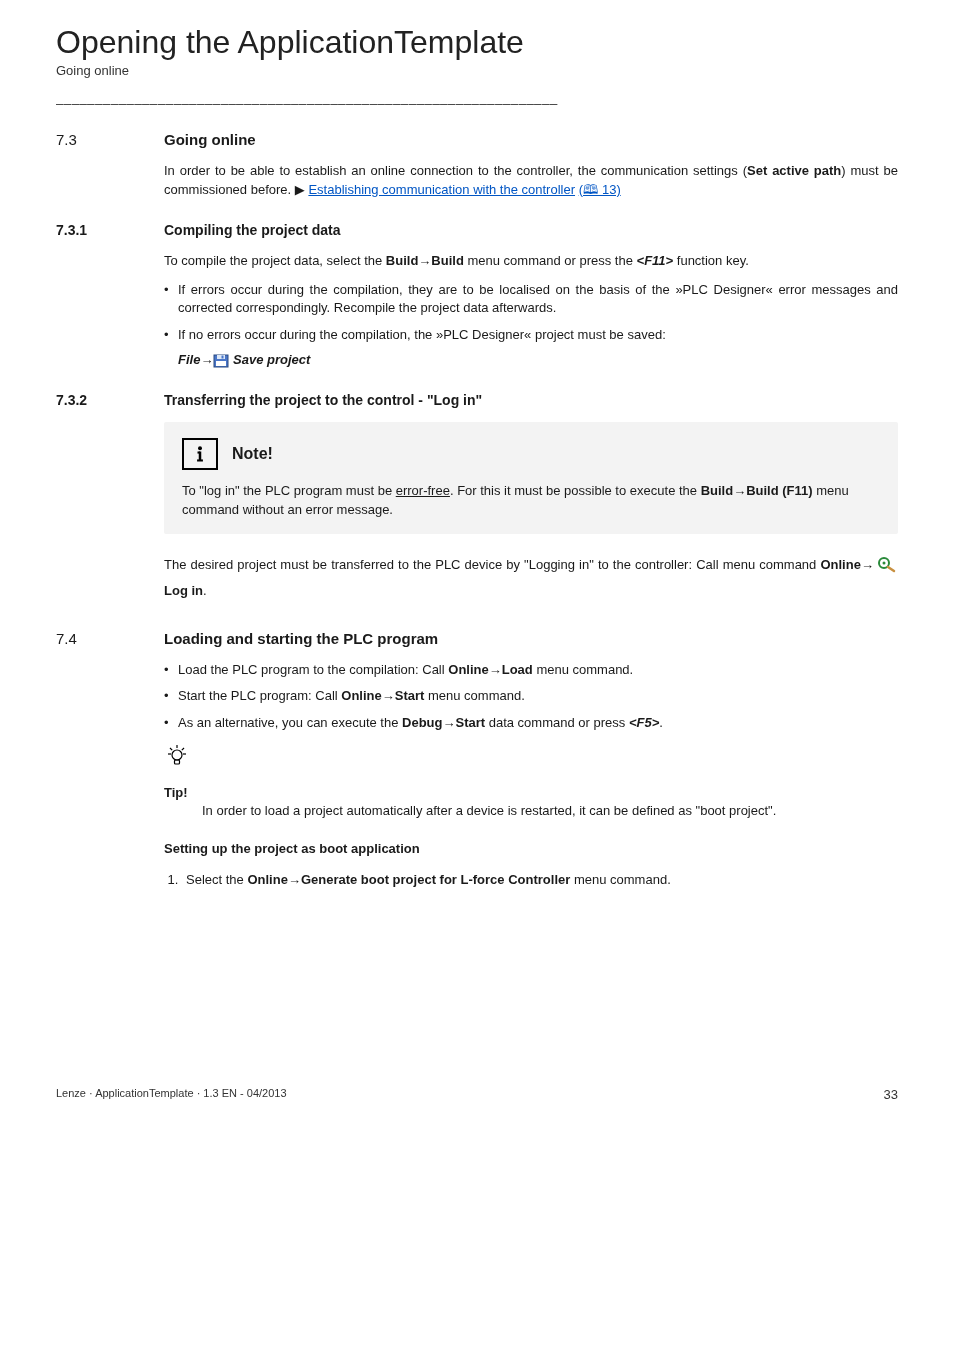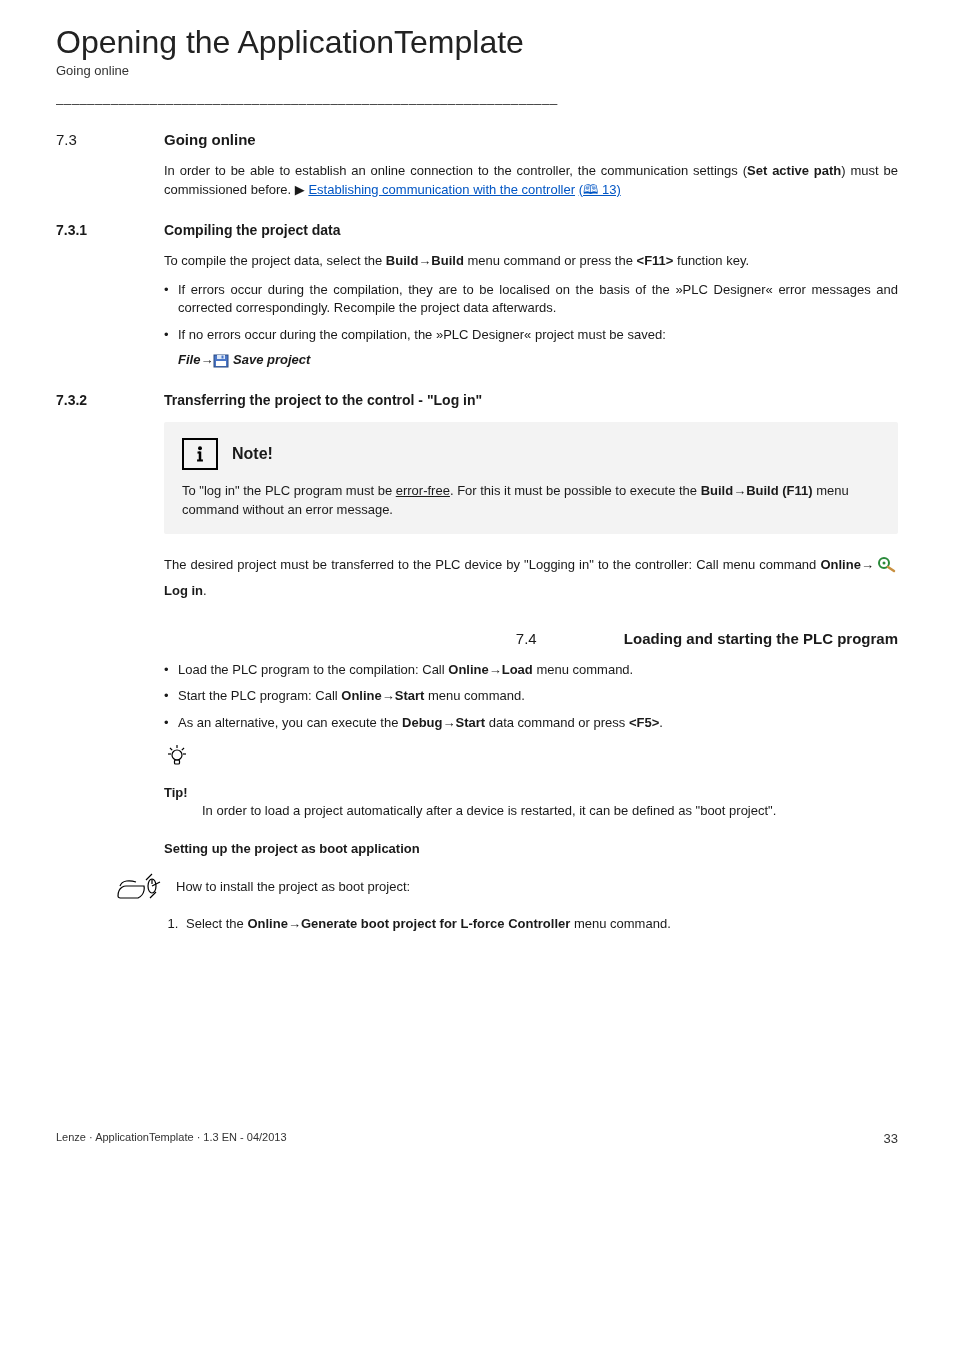--- a/index.html
+++ b/index.html
@@ -89,20 +89,21 @@
     content: "•";
     position: absolute;
     left: 0;
     top: 0;
   }
   .menu-path {
     font-weight: 700;
   }
   .key {
     font-weight: 700;
+    font-style: italic;
   }
   .note-box {
     background: #f3f3f3;
     border-radius: 2px;
     padding: 16px 18px 14px 18px;
     margin: 8px 0 18px 0;
   }
   .note-head {
     display: flex;
     align-items: center;
@@ -252,21 +253,21 @@
         <svg width="20" height="16" viewBox="0 0 20 16">
           <circle cx="6" cy="6" r="5" fill="none" stroke="#2a8a3a" stroke-width="2"></circle>
           <circle cx="6" cy="6" r="1.5" fill="#2a8a3a"></circle>
           <path d="M10 10 L16 14" stroke="#c89040" stroke-width="2.5" stroke-linecap="round"></path>
         </svg>
       </span>
       <span class="menu-path"> Log in</span><span>.</span>
     </p>
   </div>
 
-  <div class="section-row" style="margin-top:26px;justify-content:flex-end;">
+  <div class="section-row" style="margin-top:26px;">
     <div class="sec-num">7.4</div>
     <div class="sec-title">Loading and starting the PLC program</div>
   </div>
   <div class="indent-block">
     <ul class="bullet-list">
       <li>
         <span>Load the PLC program to the compilation: Call </span><span class="menu-path">Online→Load</span><span> menu command.</span>
       </li>
       <li>
         <span>Start the PLC program: Call </span><span class="menu-path">Online→Start</span><span> menu command.</span>
@@ -290,36 +291,20 @@
           </g>
         </svg>
       </span>
       <span class="tip-title">Tip!</span>
     </div>
     <div class="tip-body">In order to load a project automatically after a device is restarted, it can be defined as "boot project".</div>
 
     <div class="sub-heading">Setting up the project as boot application</div>
   </div>
 
-  <div class="indent-block" style="margin-left:60px;">
-    <div class="howto-row">
-      <span class="howto-icon">
-        <svg width="46" height="30" viewBox="0 0 46 30">
-          <g stroke="#000" stroke-width="1.2" fill="none">
-            <path d="M2 24 C2 14 10 14 10 14 L28 14 C28 14 30 22 22 26 L6 26 C4 26 2 26 2 24 Z"></path>
-            <path d="M4 14 C6 8 14 8 20 10"></path>
-            <path d="M30 8 L36 2 M34 26 L40 20 M36 14 L44 10"></path>
-            <ellipse cx="36" cy="14" rx="4" ry="7"></ellipse>
-            <line x1="36" y1="7" x2="36" y2="12"></line>
-          </g>
-        </svg>
-      </span>
-      <span class="howto-text">How to install the project as boot project:</span>
-    </div>
-  </div>
 
   <div class="indent-block">
     <ol class="num-list">
       <li>
         <span>Select the </span><span class="menu-path">Online→Generate boot project for L-force Controller</span><span> menu command.</span>
       </li>
     </ol>
   </div>
 
   <div class="footer">

